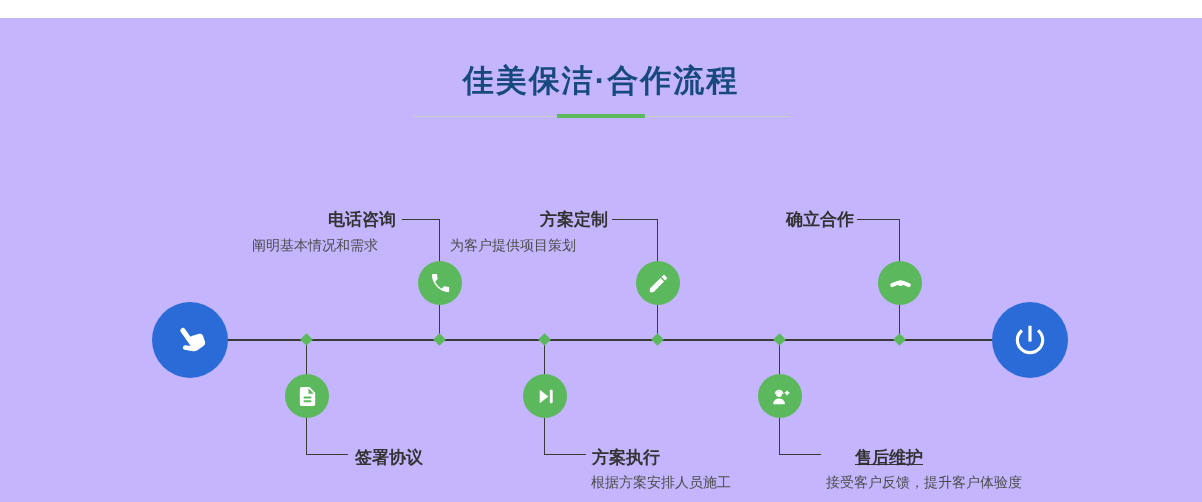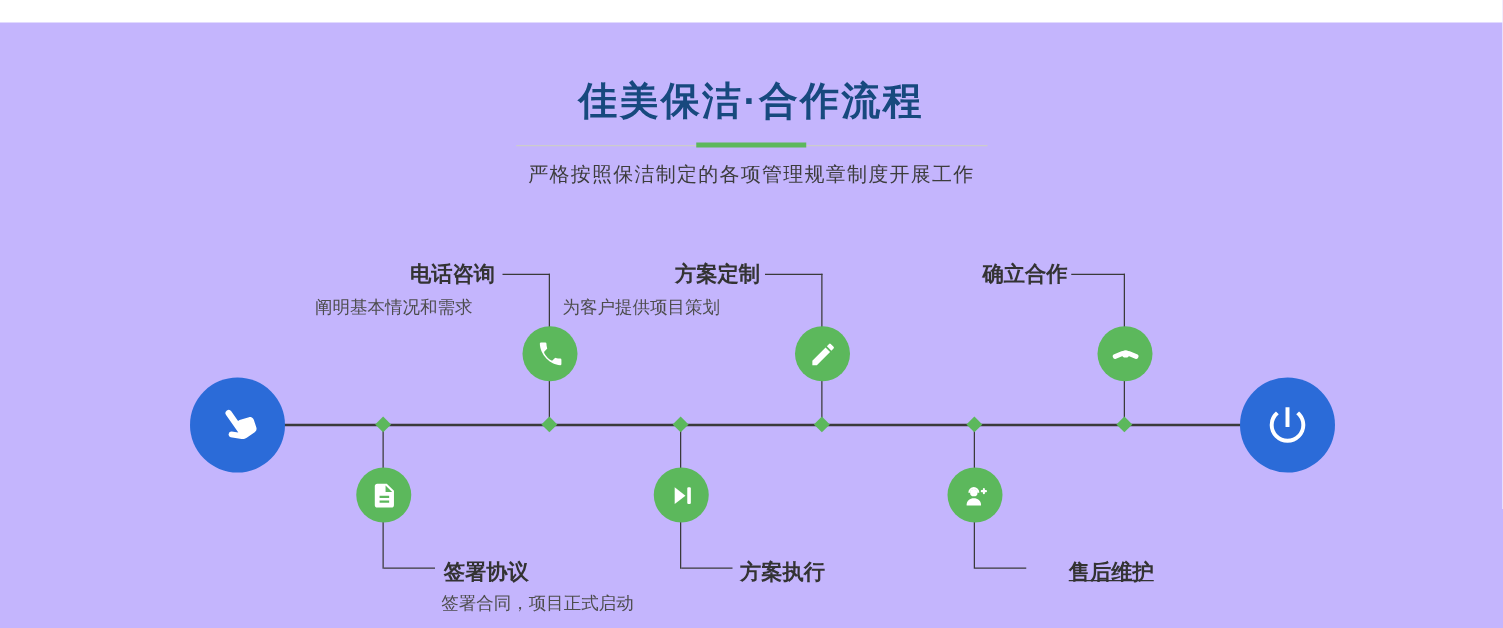--- a/index.html
+++ b/index.html
@@ -32,21 +32,20 @@
   .centered { }
 </style>
 </head>
 <body>
 
 <div class="canvas">
 
   <div class="page-title">佳美保洁·合作流程</div>
   <div class="divider-line"></div>
   <div class="divider-accent"></div>
-  <div class="page-subtitle">严格按照保洁制定的各项管理规章制度开展工作</div>
 
   <div class="main-line"></div>
 
   <div class="hline" style="left:402px; top:201px; width:38px;"></div>
   <div class="vline" style="left:439px; top:201px; height:121px;"></div>
 
   <div class="hline" style="left:612px; top:201px; width:46px;"></div>
   <div class="vline" style="left:657px; top:201px; height:121px;"></div>
 
   <div class="hline" style="left:857px; top:201px; width:43px;"></div>
@@ -96,41 +95,41 @@
   </div>
 
   <div class="node" style="left:285px; top:356px;">
     <span style="display:flex;">
       <svg viewBox="0 0 24 24" fill="#ffffff">
         <path d="M14 2H6c-1.1 0-2 .9-2 2v16c0 1.1.9 2 2 2h12c1.1 0 2-.9 2-2V8l-6-6zm2 16H8v-2h8v2zm0-4H8v-2h8v2zm-3-5V3.5L18.5 9H13z"></path>
       </svg>
     </span>
   </div>
   <div class="step-title" style="left:355px; top:428px;">签署协议</div>
-  <div class="step-desc" style="left:353px; top:456px;">签署合同，项目正式启动</div>
 
   <div class="step-title" style="left:540px; top:190px;text-align:right;">方案定制</div>
   <div class="step-desc centered" style="left:450px; top:219px; width:170px;">为客户提供项目策划</div>
   <div class="node" style="left:636px; top:243px;">
     <span style="display:flex;">
       <svg viewBox="0 0 24 24" fill="#ffffff">
         <path d="M3 17.25V21h3.75L17.81 9.94l-3.75-3.75L3 17.25zM20.71 7.04a.996.996 0 000-1.41l-2.34-2.34a.996.996 0 00-1.41 0l-1.83 1.83 3.75 3.75 1.83-1.83z"></path>
       </svg>
     </span>
   </div>
 
   <div class="node" style="left:523px; top:356px;">
     <span style="display:flex;">
       <svg viewBox="0 0 24 24" fill="#ffffff">
         <path d="M6 5l9 7-9 7V5z"></path>
         <rect x="16.5" y="5" width="3" height="14" rx="1"></rect>
       </svg>
     </span>
   </div>
   <div class="step-title" style="left:592px; top:428px;">方案执行</div>
+  <div class="step-desc" style="left:591px; top:456px;">根据方案安排人员施工</div>
 
   <div class="step-title" style="left:786px; top:190px;">确立合作</div>
   <div class="node" style="left:878px; top:243px;">
     <span style="display:flex;">
       <svg viewBox="0 0 24 24" fill="#ffffff">
         <rect x="1" y="10.5" width="10.5" height="4" rx="2" transform="rotate(-22 6.25 12.5)"></rect>
         <rect x="12.5" y="10.5" width="10.5" height="4" rx="2" transform="rotate(22 17.75 12.5)"></rect>
         <circle cx="12" cy="11.6" r="3.1"></circle>
       </svg>
     </span>
@@ -141,14 +140,15 @@
       <svg viewBox="0 0 24 24" fill="#ffffff">
         <circle cx="10.5" cy="9.5" r="3.1"></circle>
         <path d="M4.5 19.5c0-3.2 2.7-5.4 6-5.4s6 2.2 6 5.4v.7h-12v-.7z"></path>
         <path d="M5.9 9.5a4.6 4.6 0 019.2 0h-1.7a2.9 2.9 0 00-5.8 0H5.9z"></path>
         <rect x="16.3" y="7.4" width="5.2" height="1.7" rx=".85"></rect>
         <rect x="18.05" y="5.65" width="1.7" height="5.2" rx=".85"></rect>
       </svg>
     </span>
   </div>
   <div class="step-title" style="left:855px; top:428px;text-decoration:underline;">售后维护</div>
+  <div class="step-desc" style="left:826px; top:456px;">接受客户反馈，提升客户体验度</div>
 
 </div>
 
 </body></html>

